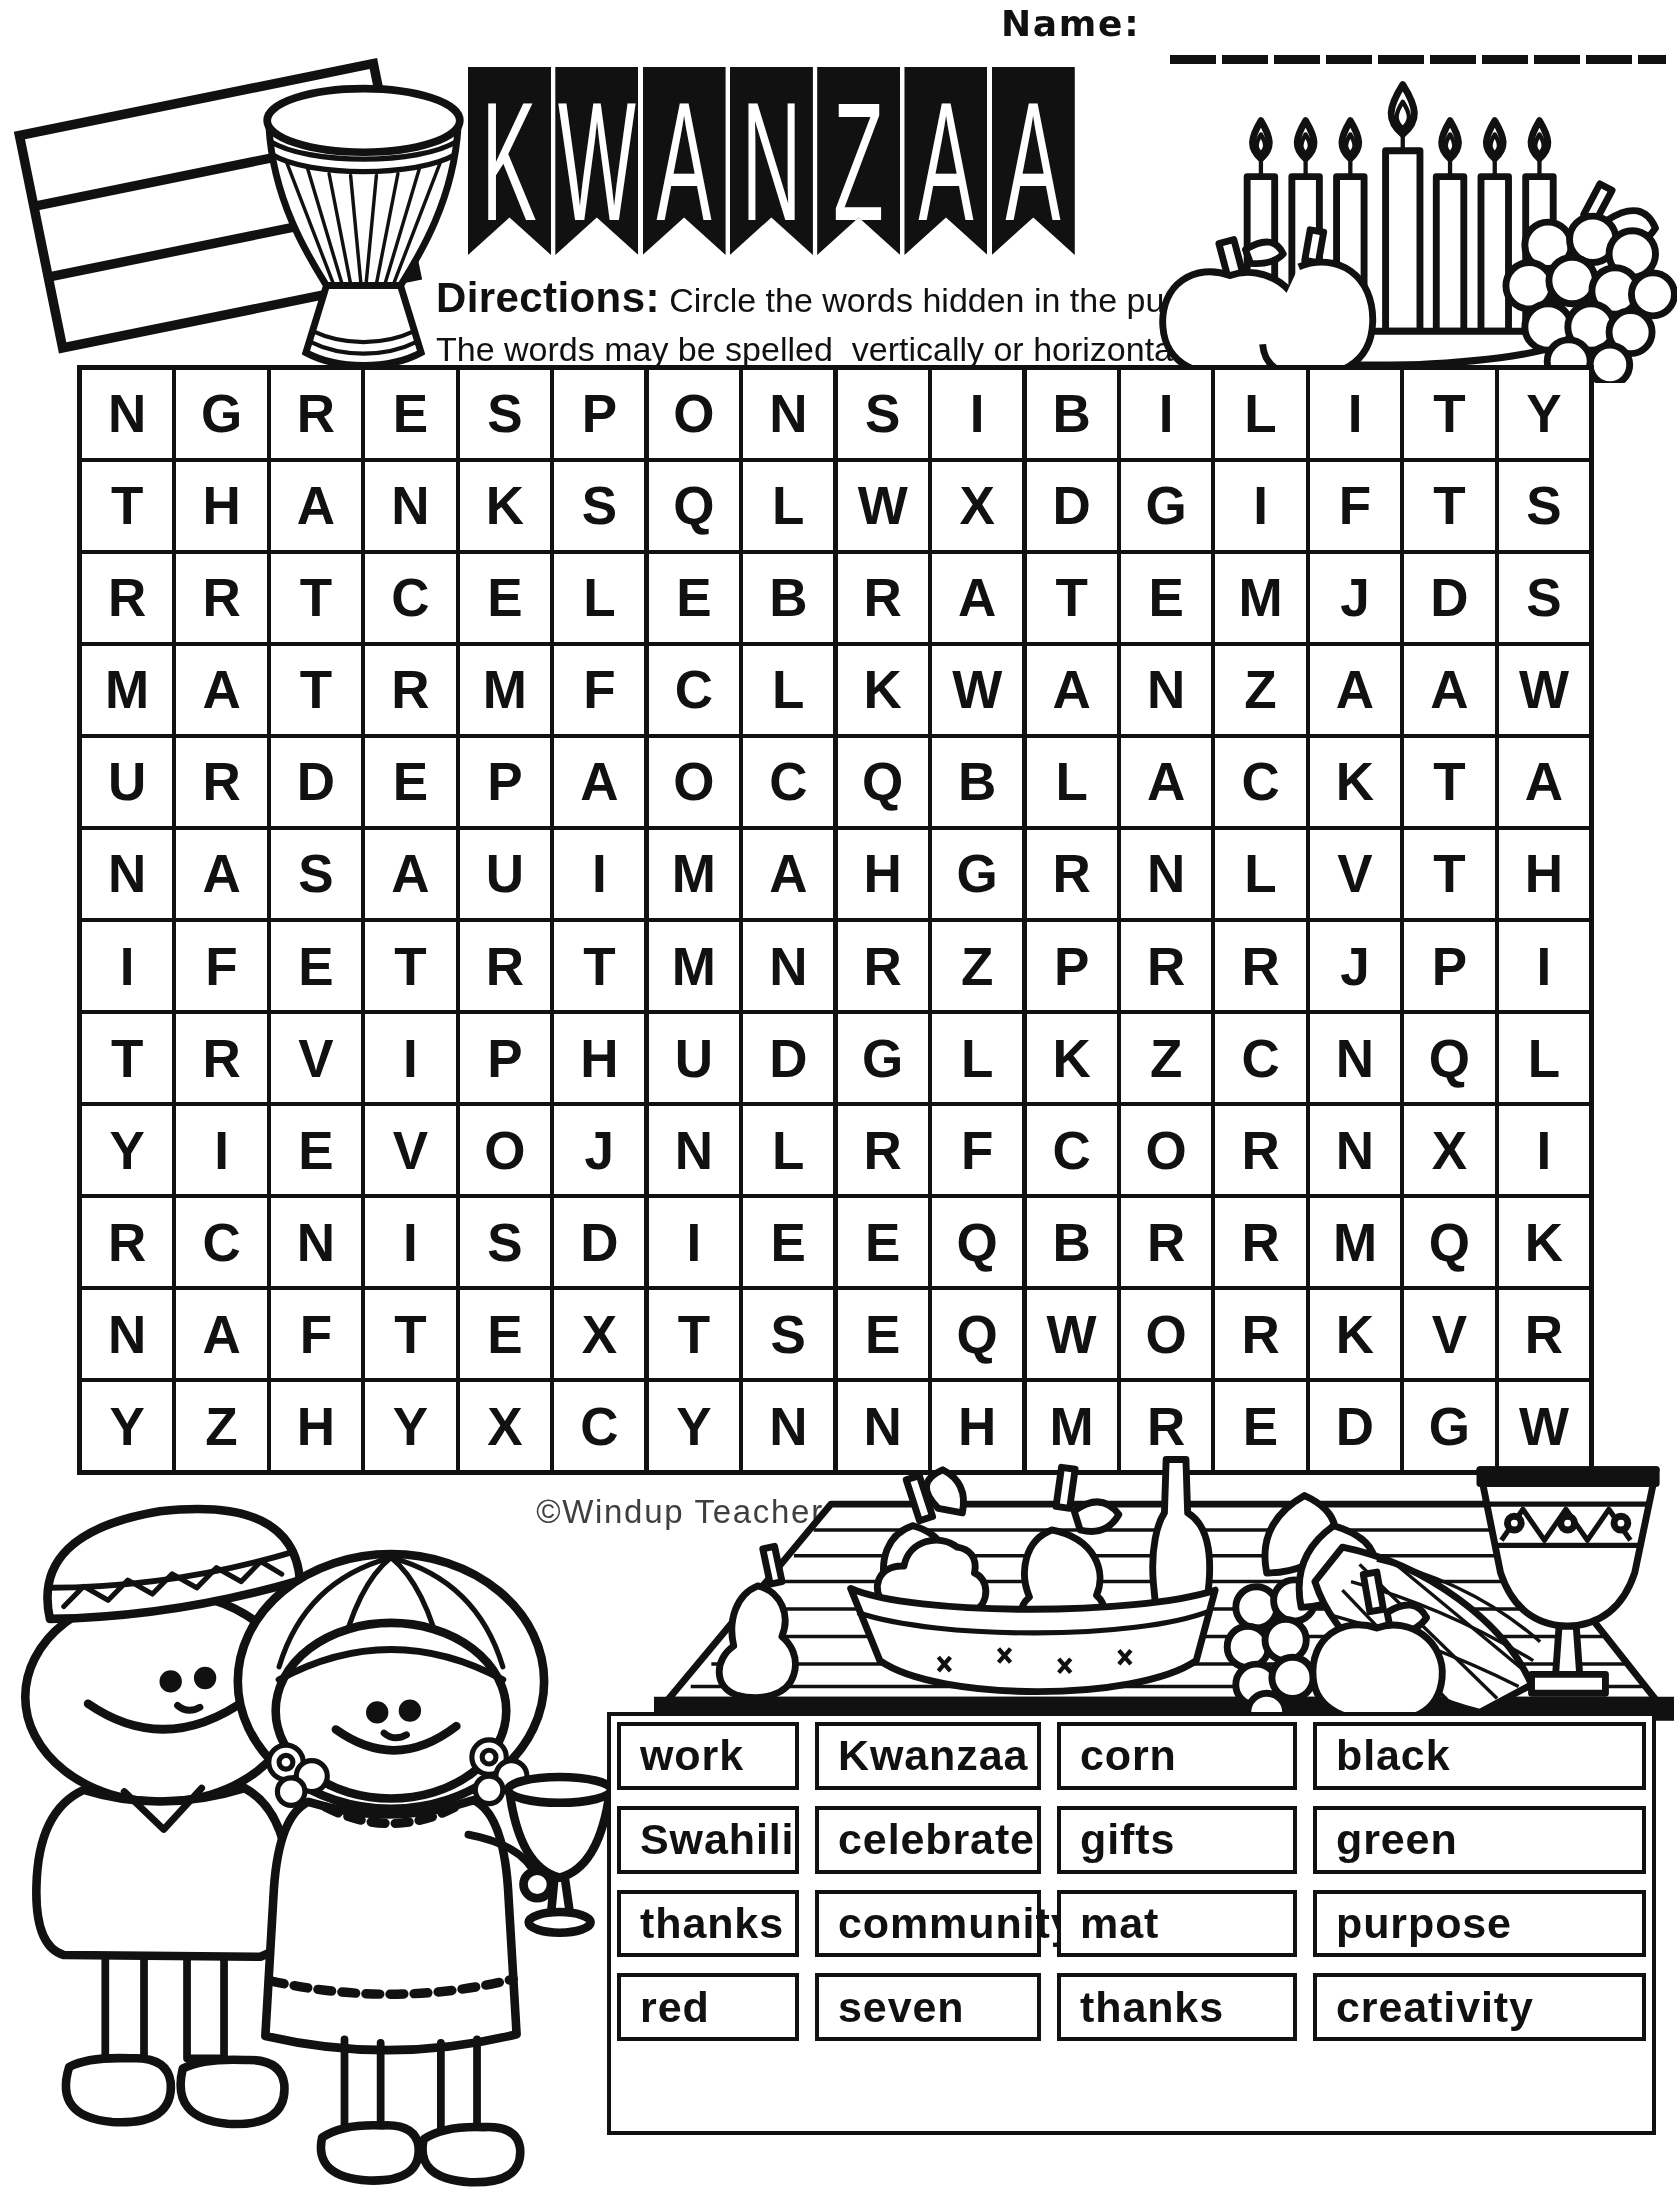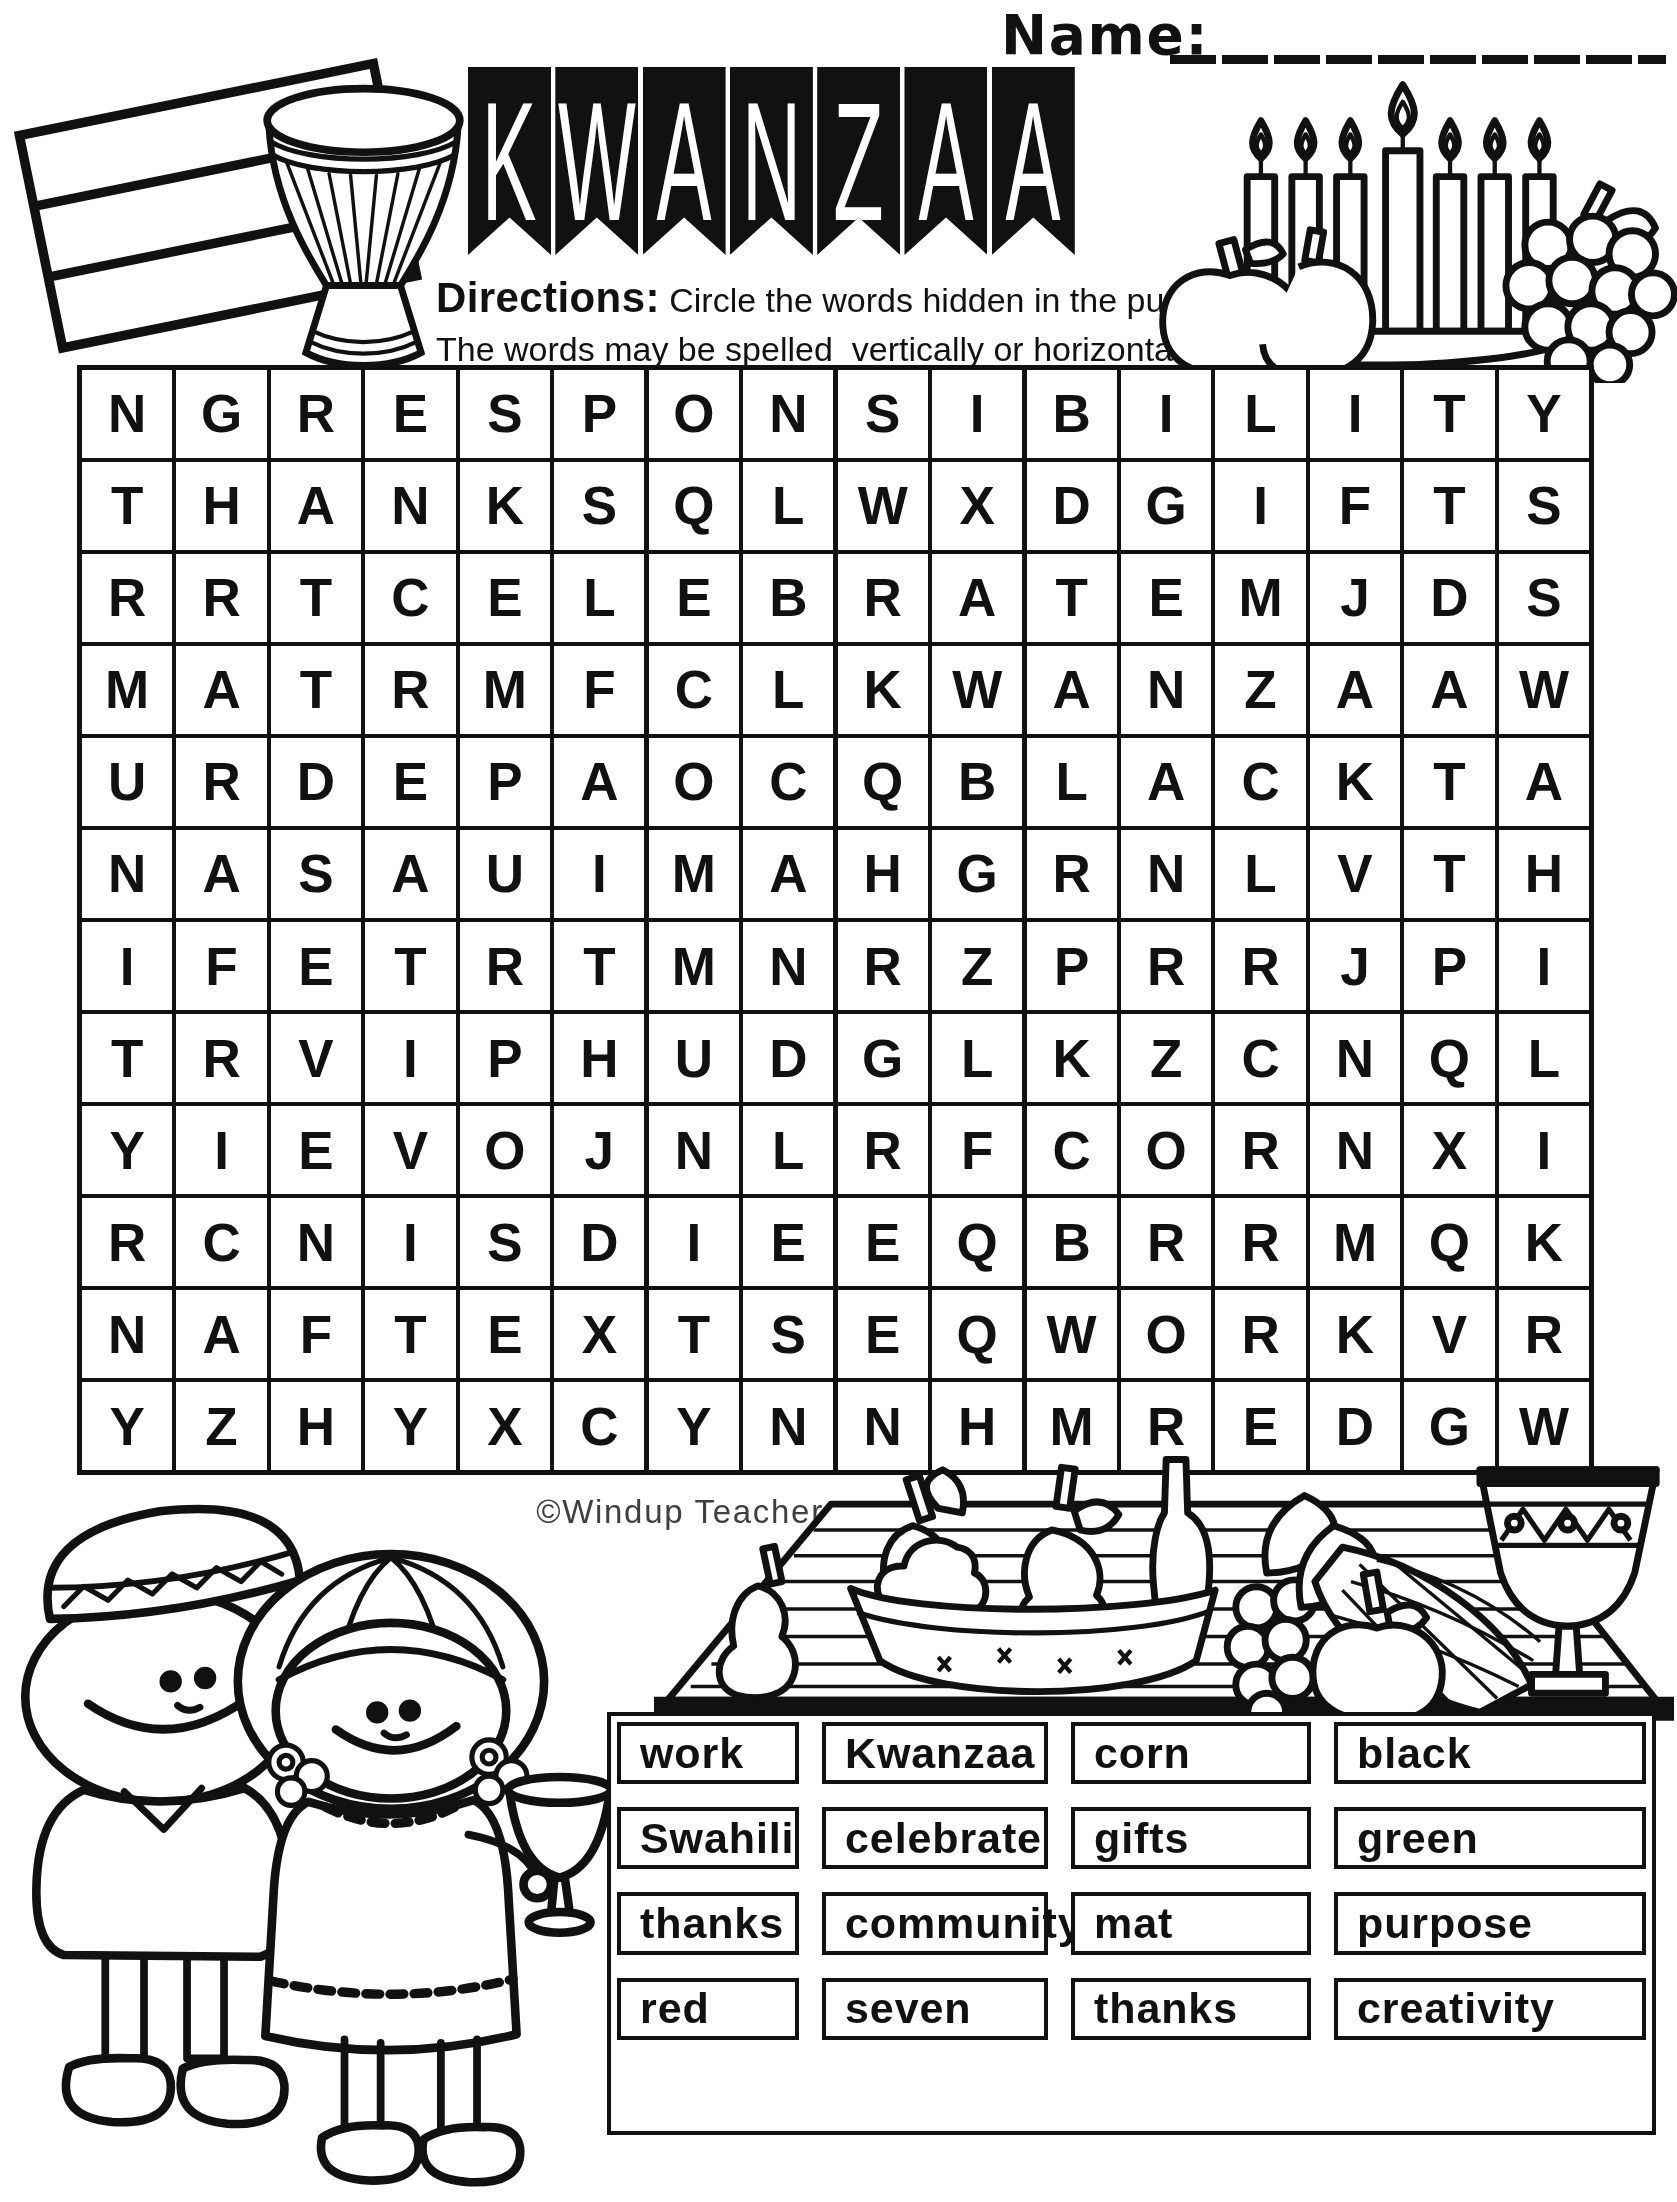--- a/index.html
+++ b/index.html
@@ -3,21 +3,21 @@
 <meta charset="utf-8">
 <style>
   * { margin:0; padding:0; box-sizing:border-box; }
   html,body { width:1678px; height:2203px; background:#fff; overflow:hidden;
               font-family:"Liberation Sans", sans-serif; color:#111; }
   .abs { position:absolute; }
   svg { display:block; }
 
   
   #name-row { left:1001px; top:3.4px; }
-  #name-label { font-size:55px; font-weight:bold; letter-spacing:1.7px;
+  #name-label { font-size:36px; font-weight:bold; letter-spacing:1.7px;
                 font-family:"DejaVu Sans", sans-serif; }
   #name-line { left:1170px; top:55px; width:496px; height:8.6px;
                background:repeating-linear-gradient(90deg,#111 0 46px,#fff 46px 52px); }
 
   #banner { left:468px; top:67px; display:flex; gap:4.3px; }
   .pennant { width:83px; height:188px; background:#111;
              clip-path:polygon(0 0,100% 0,100% 100%,50% 80%,0 100%);
              display:flex; justify-content:center; }
   .pennant span { color:#fff; font-size:165px; line-height:1;
                   font-family:"Liberation Sans", sans-serif; font-weight:400;
@@ -36,21 +36,21 @@
   .cell { background:#fff; display:flex; align-items:center; justify-content:center;
           font-size:53px; font-weight:bold; font-family:"Liberation Sans", sans-serif; }
 
   #credit { left:482px; top:1476px; width:396px; text-align:center;
             font-size:33px; color:#3f3f3f; letter-spacing:1.7px;margin-top:17px; }
 
   
   #word-bank { left:607px; top:1712px; width:1049px; height:423px;
                border:4.3px solid #111; background:#fff; padding:6px;
                display:grid; grid-template-columns:182px 226px 240px 1fr;
-               grid-template-rows:repeat(5,1fr); gap:23px; }
+               grid-template-rows:repeat(5,1fr); gap:16px; }
   .wb-cell { border:4.3px solid #111; background:#fff; display:flex; align-items:center;
              padding-left:19px; font-size:43px; font-weight:bold; letter-spacing:0.9px; }
 
   
   #flag   { left:4.3px;    top:30px;   }
   #drum   { left:256px;  top:79px;   }
   #kinara { left:1144px; top:69px;   }
   #feast  { left:654px;  top:1444px; }
   #kids   { left:1.7px;    top:1499px; }
 </style>

